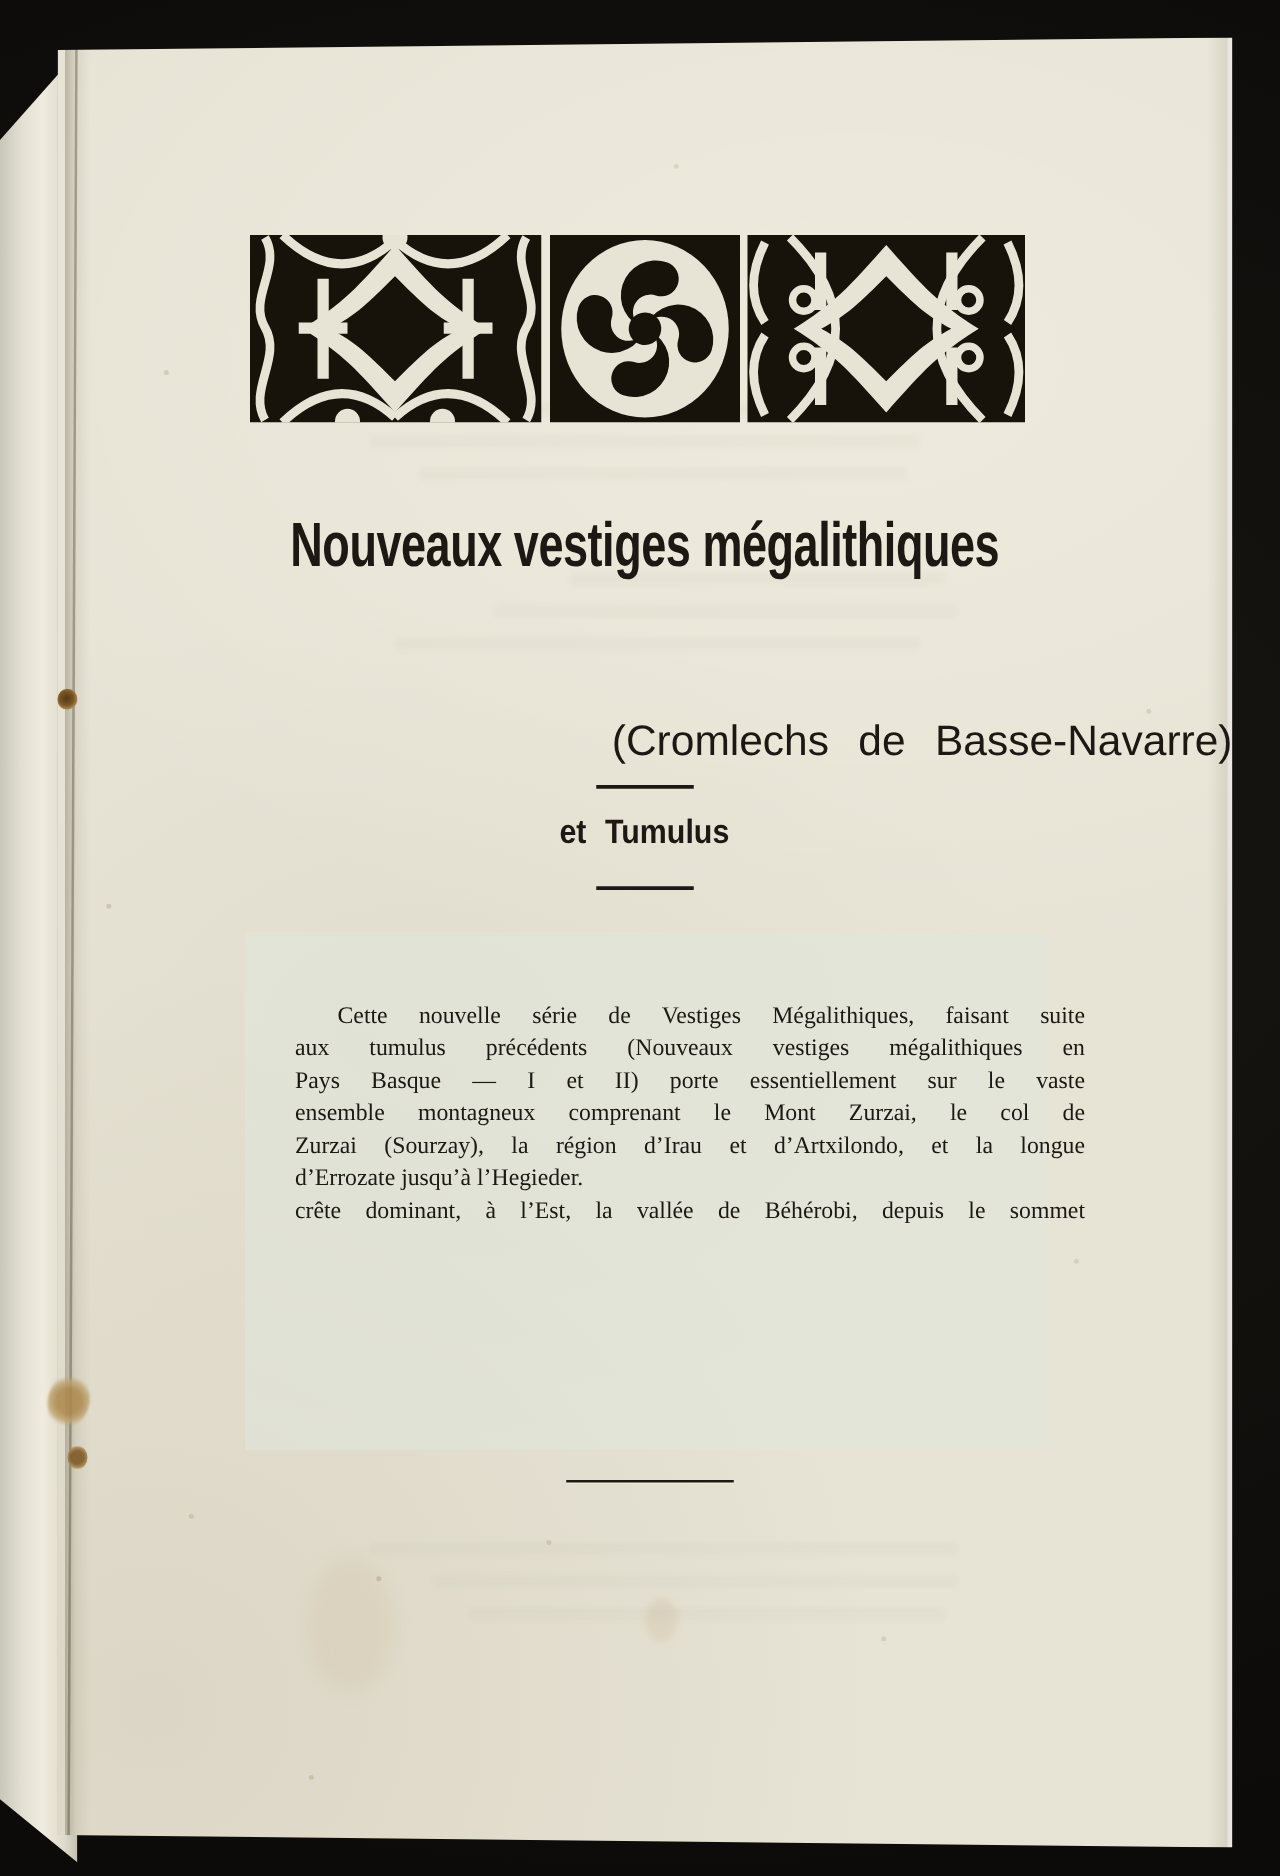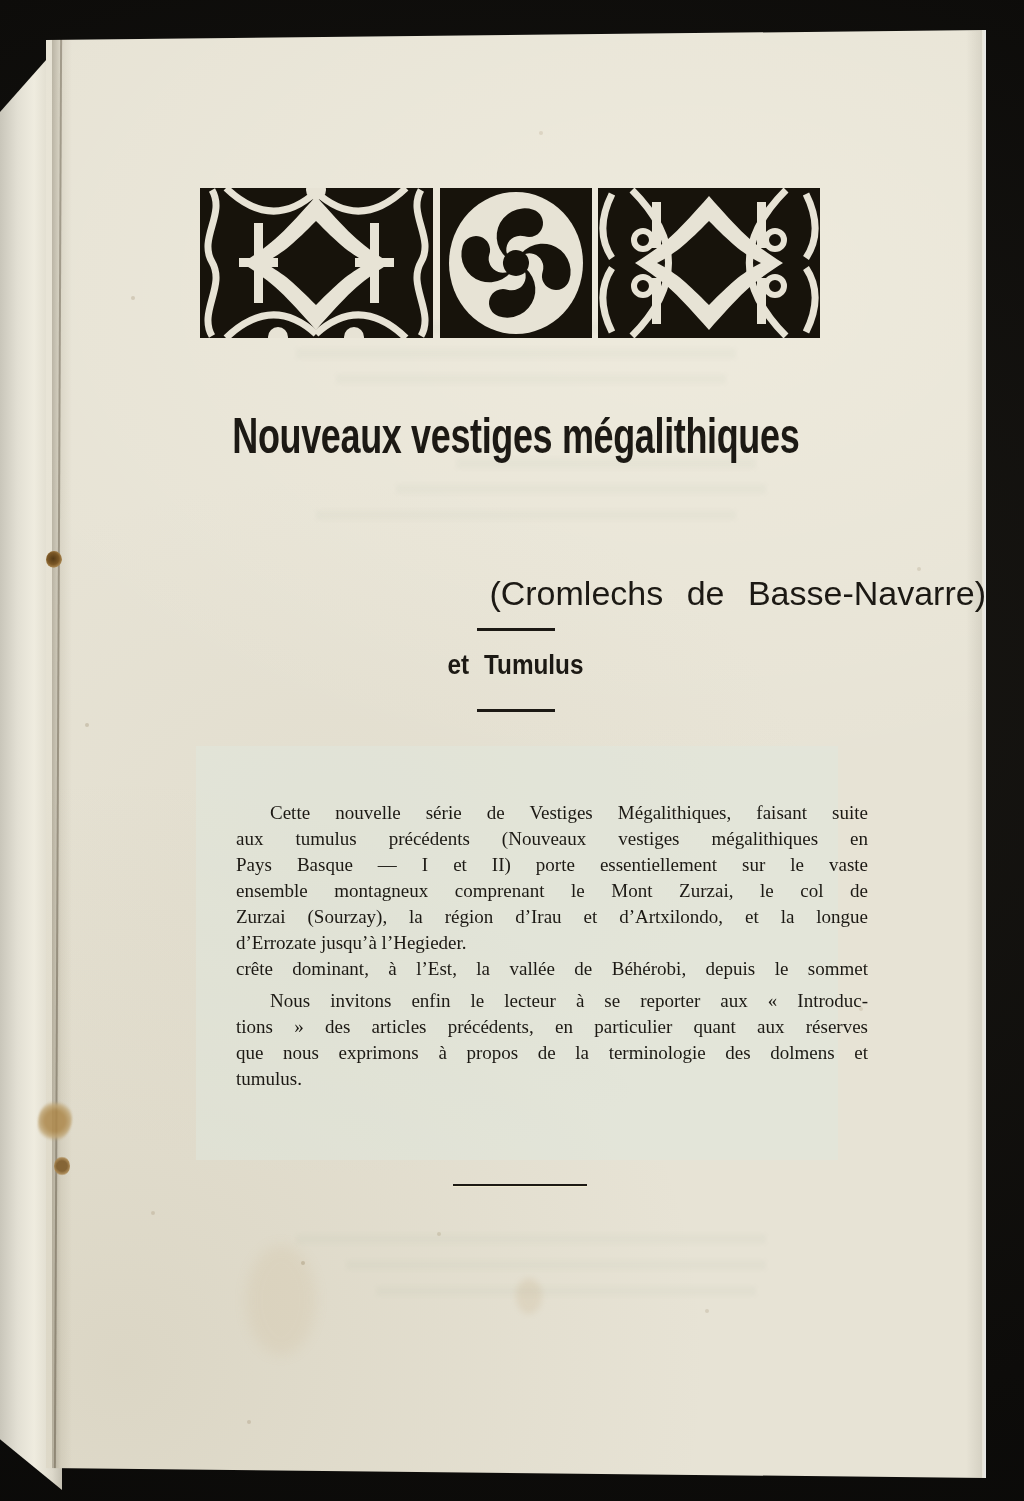--- a/index.html
+++ b/index.html
@@ -186,26 +186,20 @@
 
     <div class="textcol p1">
         <div class="pline first">Cette nouvelle série de Vestiges Mégalithiques, faisant suite</div>
         <div class="pline">aux tumulus précédents (Nouveaux vestiges mégalithiques en</div>
         <div class="pline">Pays Basque — I et II) porte essentiellement sur le vaste</div>
         <div class="pline">ensemble montagneux comprenant le Mont Zurzai, le col de</div>
         <div class="pline">Zurzai (Sourzay), la région d’Irau et d’Artxilondo, et la longue</div>
         <div class="pline last">d’Errozate jusqu’à l’Hegieder.</div>
         <div class="pline">crête dominant, à l’Est, la vallée de Béhérobi, depuis le sommet</div>
       </div>
-    <div class="textcol p2">
-        <div class="pline first">Nous invitons enfin le lecteur à se reporter aux « Introduc-</div>
-        <div class="pline">tions » des articles précédents, en particulier quant aux réserves</div>
-        <div class="pline">que nous exprimons à propos de la terminologie des dolmens et</div>
-        <div class="pline last">tumulus.</div>
-      </div>
 
     <div class="bottom-rule"></div>
   </div>
 
   <div class="stain1"></div>
   <div class="stain2"></div>
   <div class="stain3"></div>
   <div class="speckles"></div>
 
 </div>

